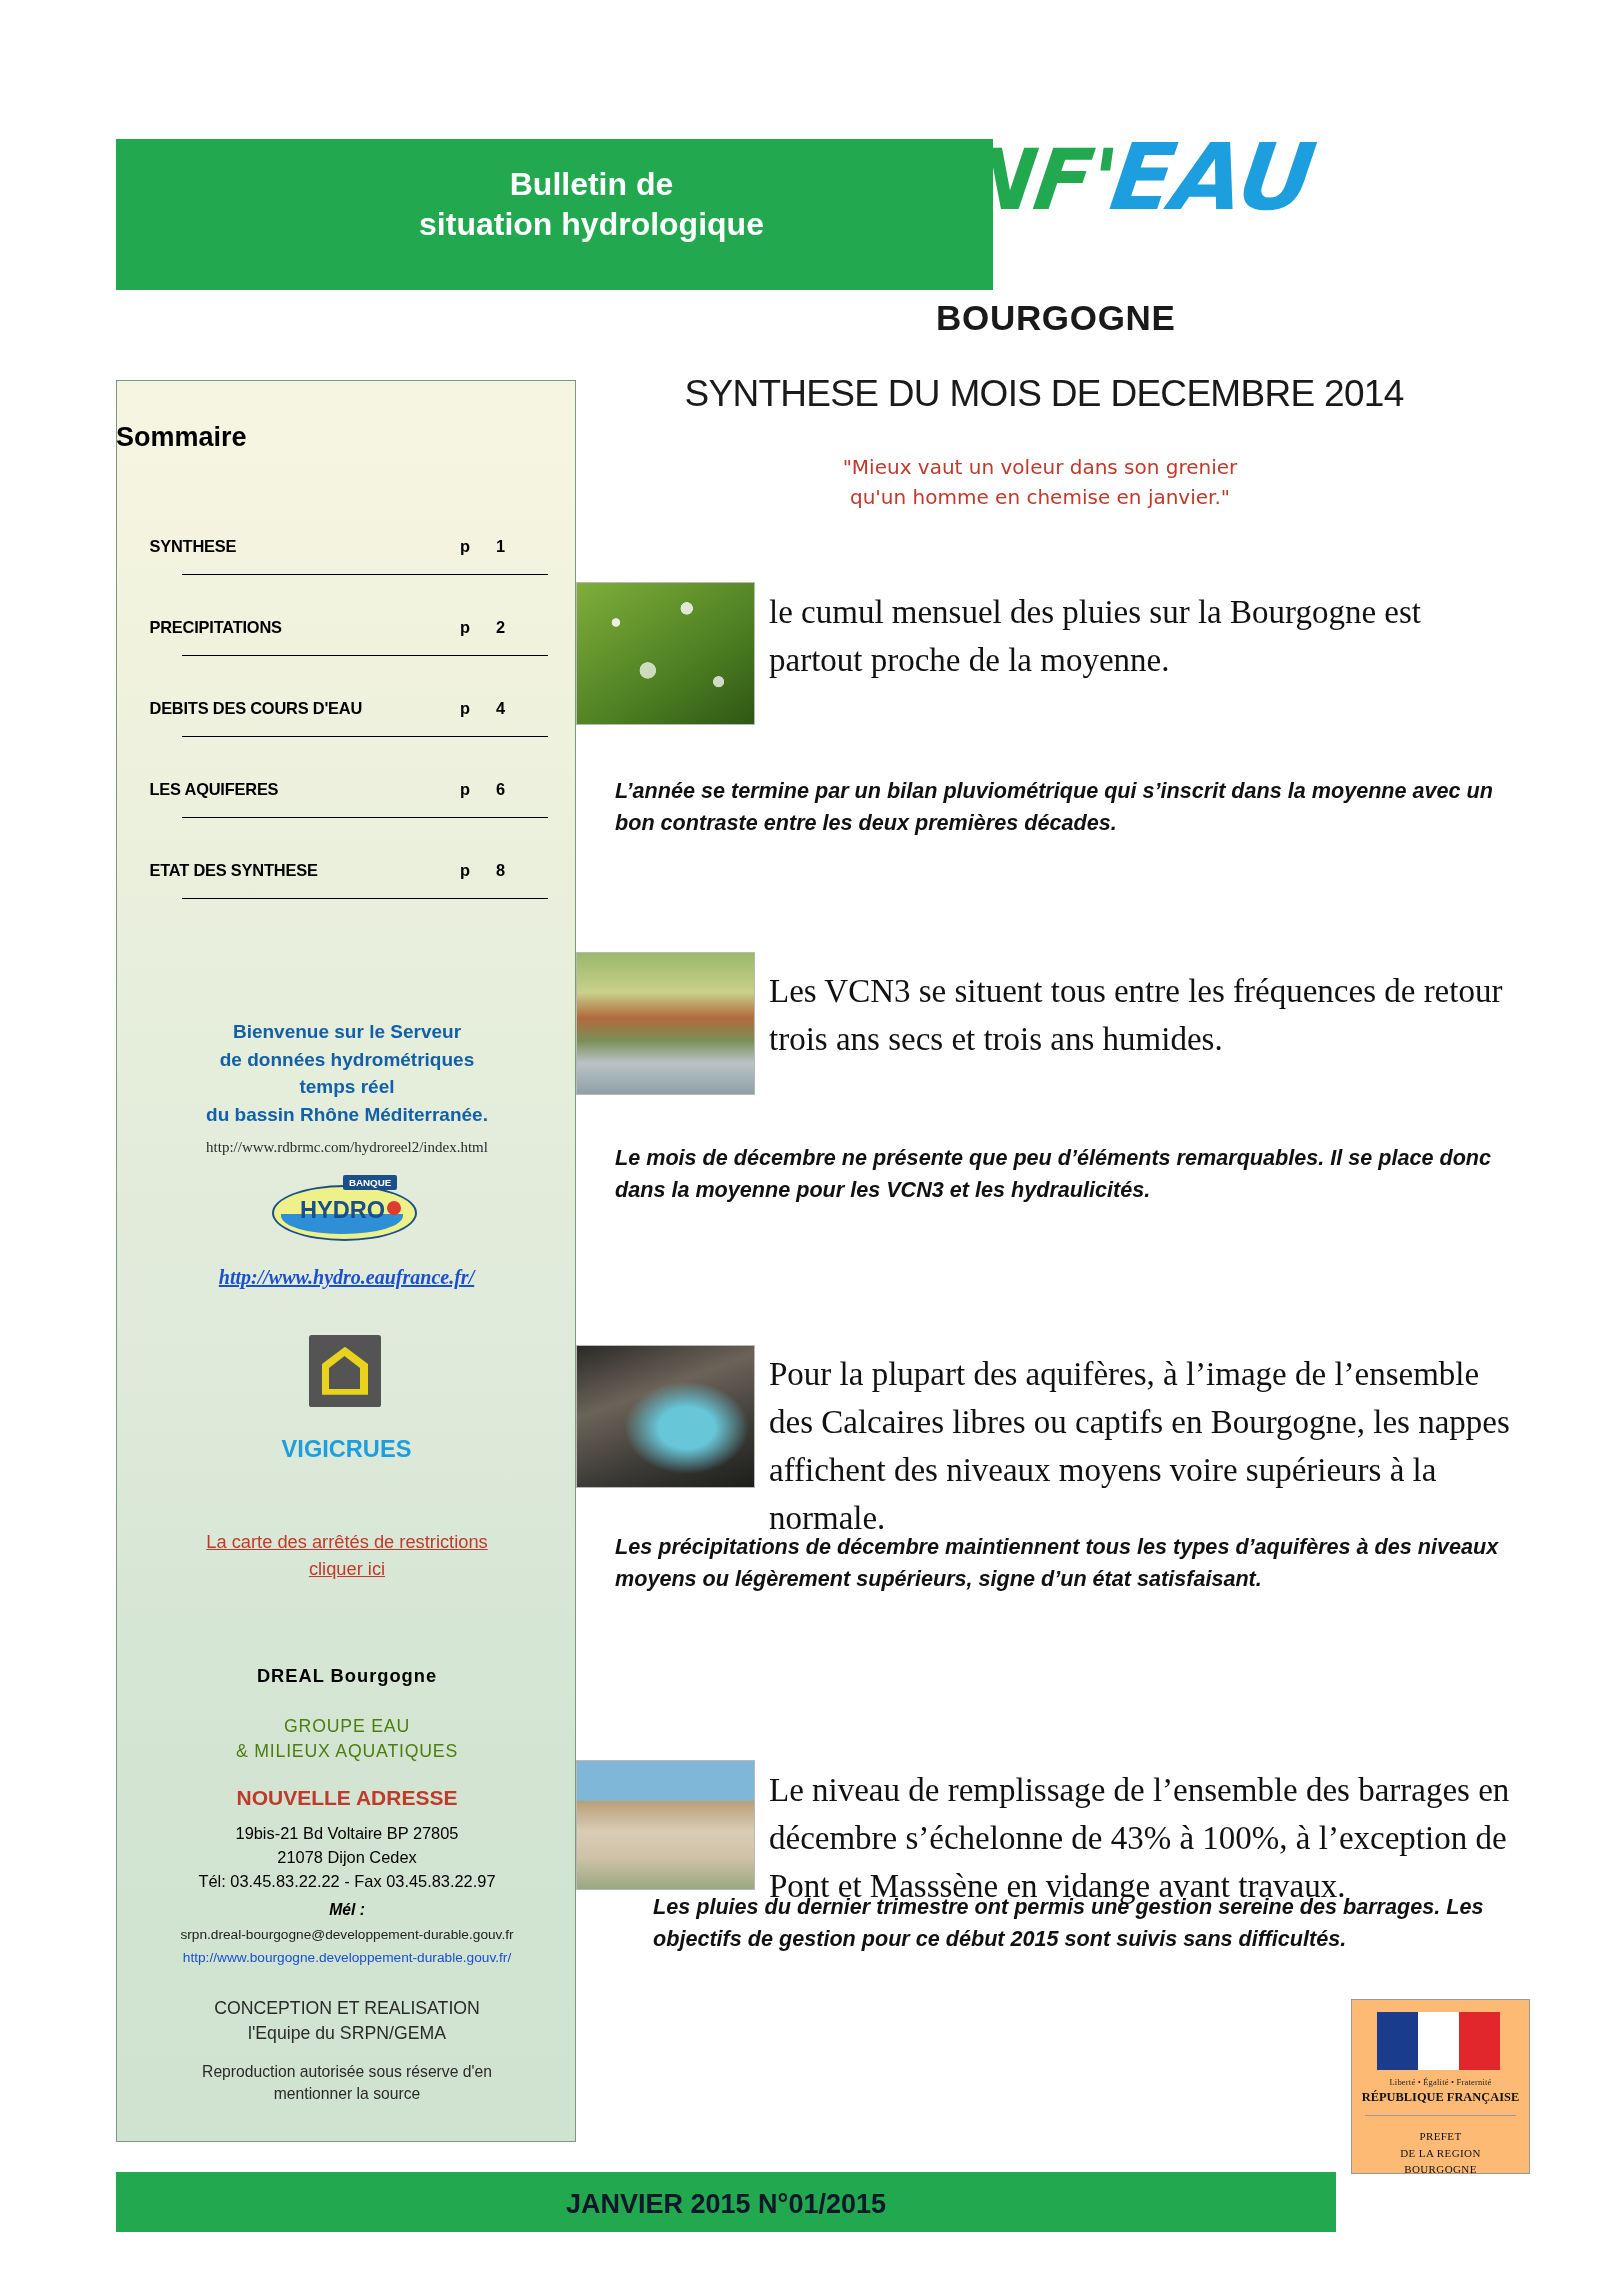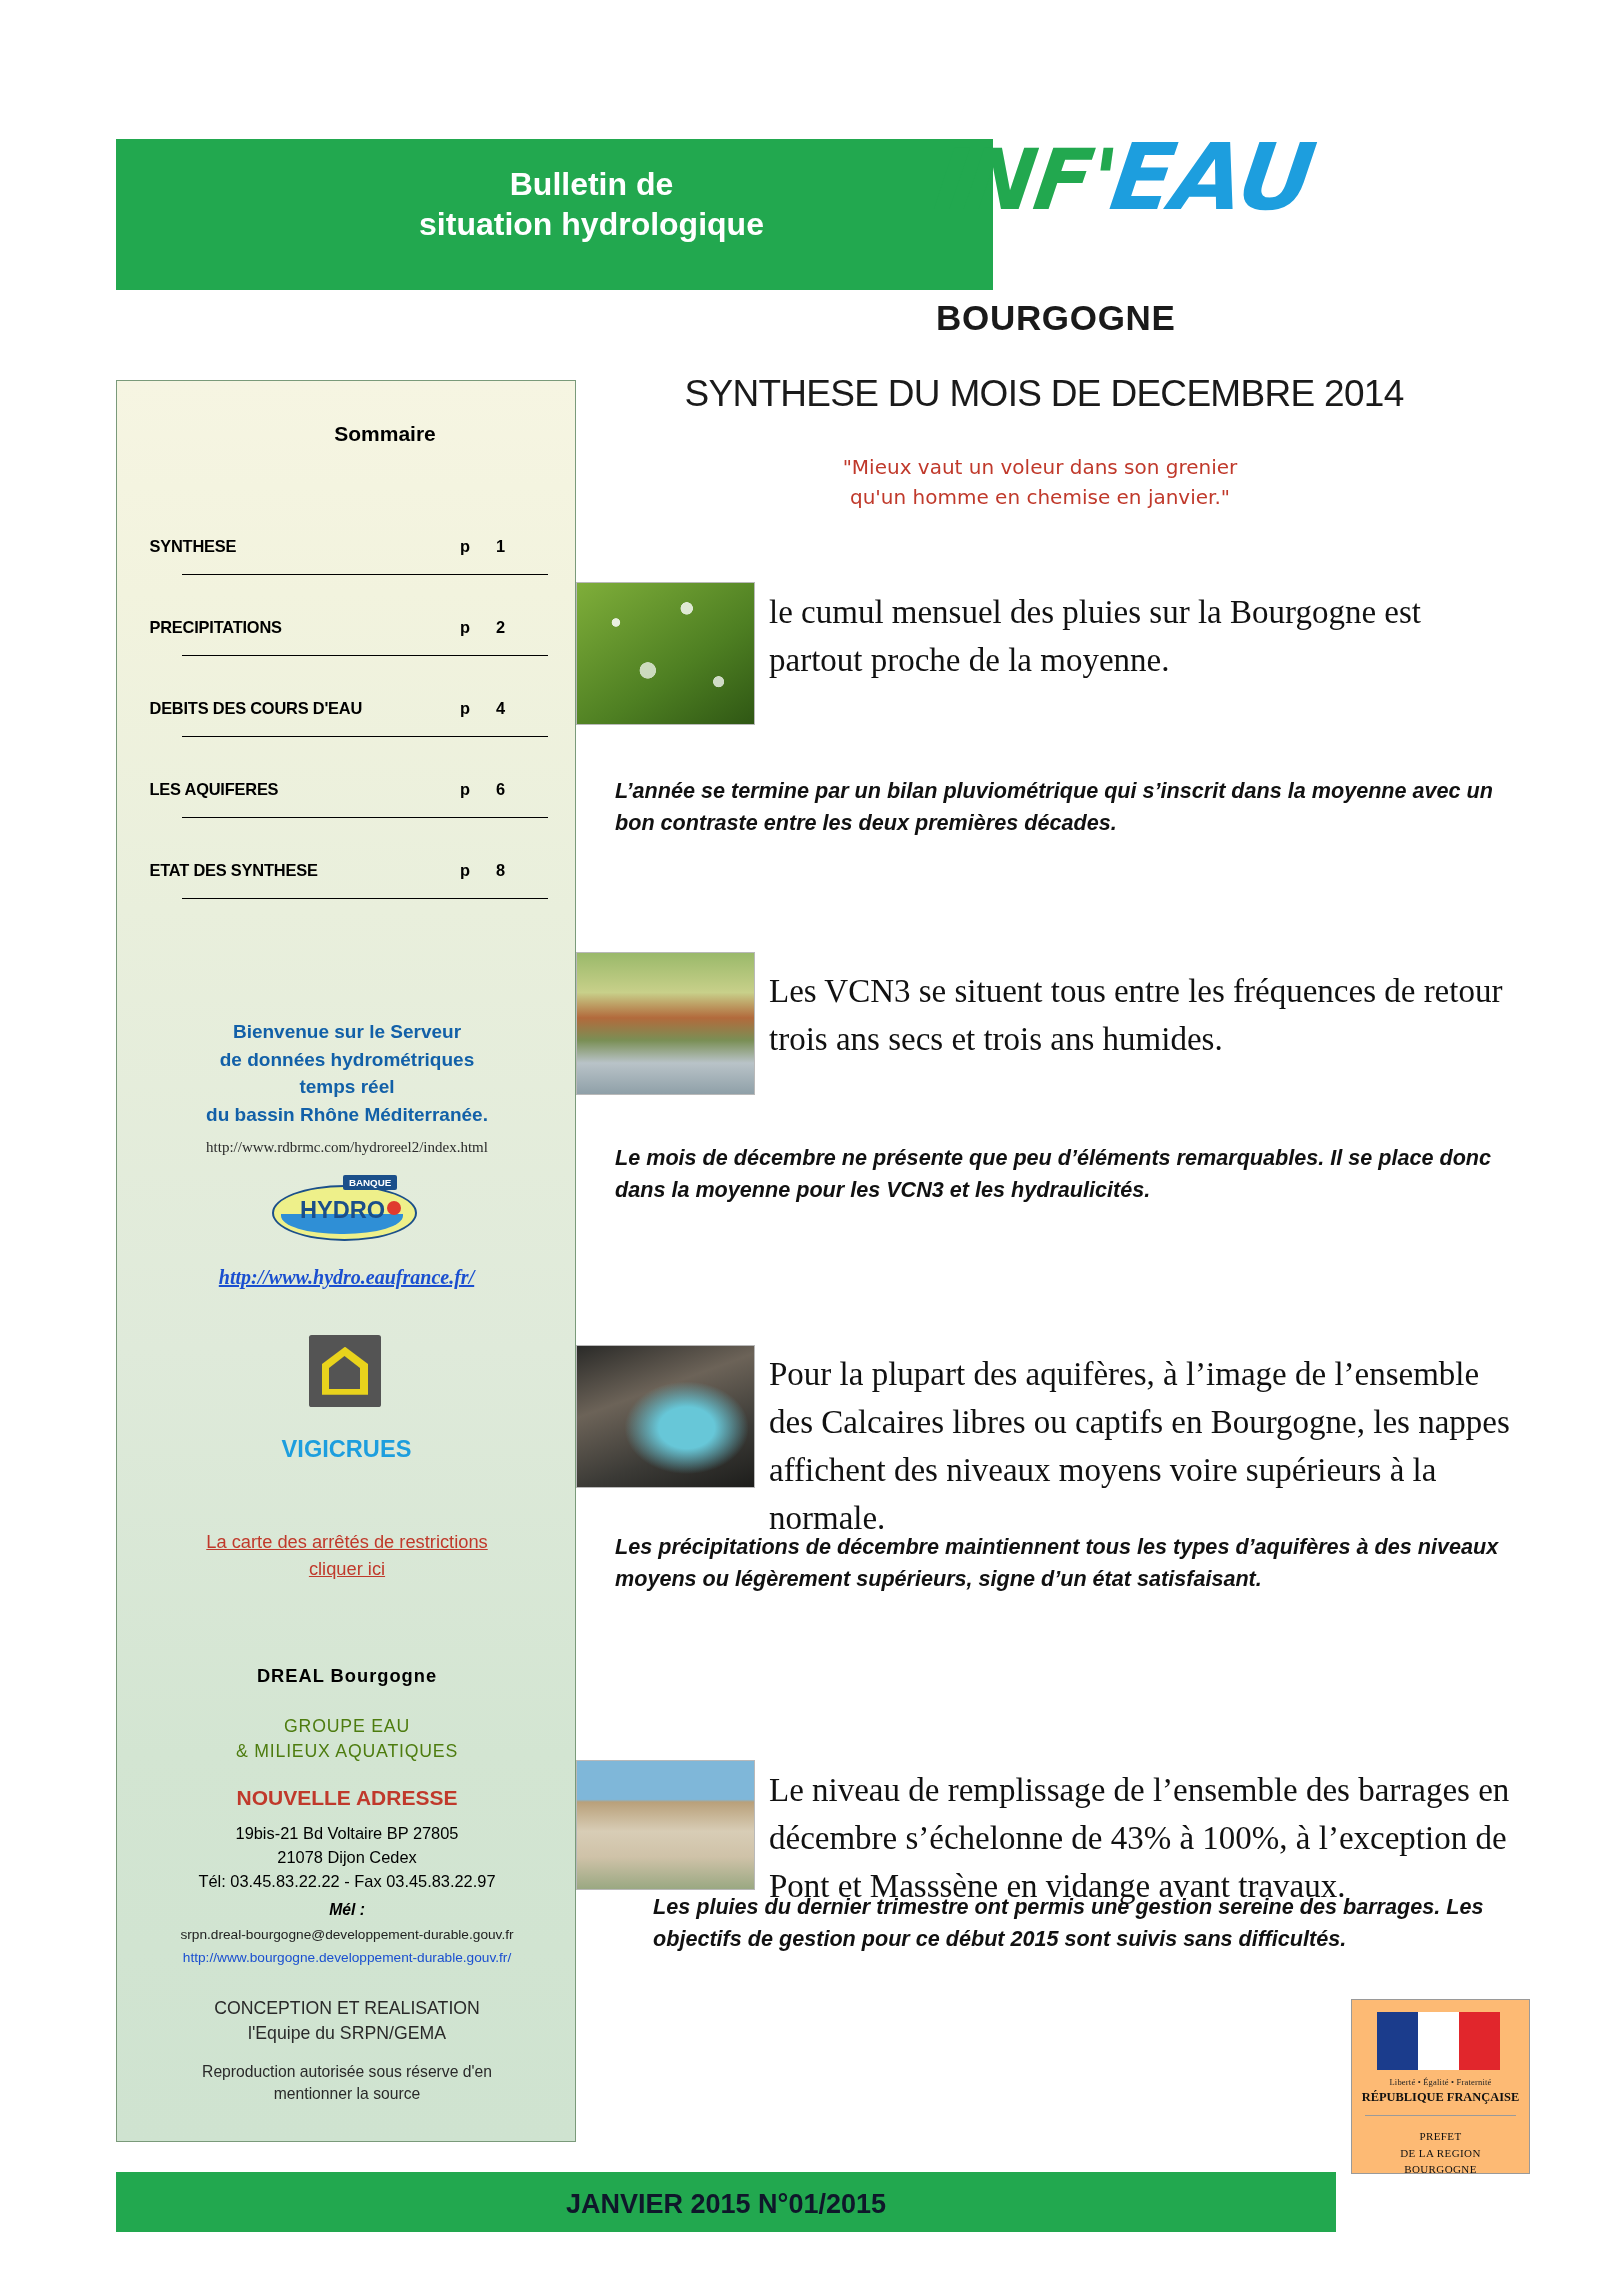--- a/index.html
+++ b/index.html
@@ -14,21 +14,21 @@
   .logo-eau{position:absolute;left:1112px;top:124px;font-family:"DejaVu Sans",sans-serif;font-style:italic;font-weight:bold;font-size:92px;color:#1d9ede;letter-spacing:-1.3px;transform:skewX(-8deg);}
   .logo-bourgogne{position:absolute;left:936px;top:298px;font-weight:bold;font-size:35px;color:#1a1a1a;letter-spacing:0.7px;}
 
   
   .main-title{position:absolute;left:576px;top:373px;width:936px;text-align:center;font-size:37px;color:#1a1a1a;font-family:"Liberation Sans",sans-serif;letter-spacing:-0.7px;}
   .proverb{position:absolute;left:654px;top:452px;width:772px;text-align:center;color:#c0392b;font-size:20px;line-height:1.5;font-family:"DejaVu Sans",sans-serif;}
 
   
   .sidebar{position:absolute;left:116px;top:380px;width:458px;height:1760px;border:1.3px solid #7a9a7a;
     background:linear-gradient(to bottom,#f6f5e2 0%, #f2f3de 12%, #e9efdc 30%, #dfeada 55%, #d3e5d2 78%, #cfe3d0 100%);}
-  .sommaire-title{position:absolute;left:116px;top:422px;width:538px;text-align:center;font-weight:bold;font-size:21px;}
+  .sommaire-title{position:absolute;left:116px;top:422px;width:538px;font-weight:bold;font-size:27px;}
 
   .toc{position:absolute;left:143px;top:523px;width:406px;}
   .toc-row{position:relative;height:81px;}
   .toc-label{position:absolute;left:6.5px;top:14.4px;font-weight:bold;font-size:16.4px;letter-spacing:-0.2px;}
   .toc-p{position:absolute;left:317px;top:14.4px;font-weight:bold;font-size:16.4px;}
   .toc-num{position:absolute;left:353px;top:14.4px;font-weight:bold;font-size:16.4px;}
   .toc-rule{position:absolute;left:39px;top:51px;width:366px;height:1.3px;background:#000;}
 
   .serveur{position:absolute;left:131px;top:1018px;width:432px;text-align:center;color:#1260a8;font-weight:bold;font-size:19px;line-height:1.45;}
   .rdbrmc{position:absolute;left:131px;top:1139px;width:432px;text-align:center;color:#2a2a2a;font-size:15px;font-family:"Liberation Serif",serif;}

